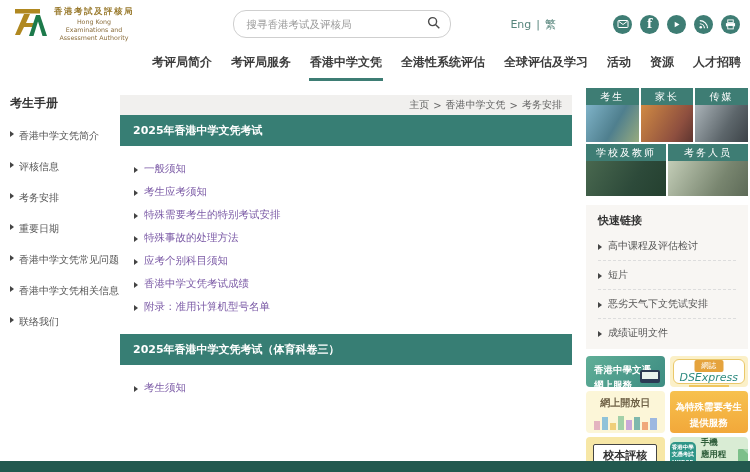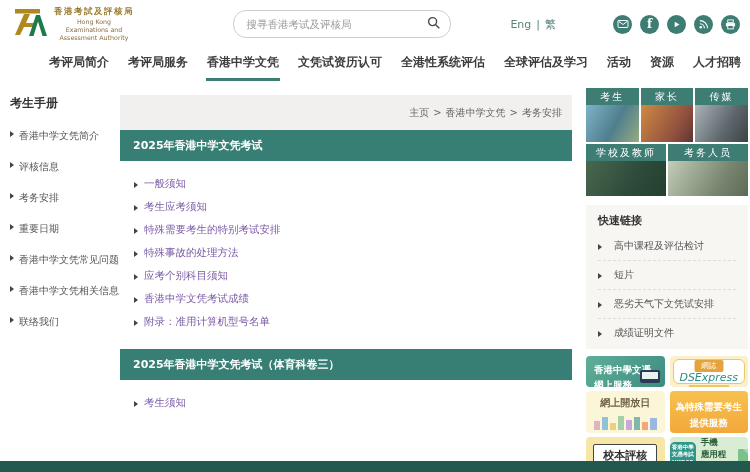--- a/index.html
+++ b/index.html
@@ -36,21 +36,21 @@
   .left-col  { width:120px; padding:15px 2px 0 10px; }
   .main-col  { width:452px; padding-top:15px; }
   .right-col { width:162px; margin-left:14px; padding-top:8px; }
   
   .sb-title { font-size:12px; font-weight:bold; color:#333; margin-bottom:17px; }
   .sb-item { display:flex; align-items:flex-start; gap:5px; margin-bottom:17px;
     font-size:10px; color:#555; cursor:pointer; white-space:nowrap; }
   .tri { width:0; height:0; border-left:4px solid #444; border-top:3px solid transparent;
     border-bottom:3px solid transparent; margin-top:2px; flex:none; }
   
-  .breadcrumb { background:#f1f0ee; height:35px; display:flex; justify-content:flex-end;
+  .breadcrumb { background:#f1f0ee; height:20px; display:flex; justify-content:flex-end;
     align-items:center; gap:4px; font-size:10px; color:#666; padding:0 10px; }
   .breadcrumb .bc-link { cursor:pointer; }
   .banner { background:#377E74; color:#fff; font-weight:bold; font-size:11px; padding:8px 13px; }
   .link-list { padding:7px 0 11px 14px; }
   .link-row { display:flex; align-items:center; gap:6px; margin:9px 0; font-size:10.5px; }
   .link-row .lnk { color:#7B5AA6; cursor:pointer; }
   
   .tiles { display:flex; flex-wrap:wrap; gap:2px;border-radius:32px; }
   .tile { cursor:pointer; }
   .tile.small { width:52.6px; }
@@ -60,21 +60,21 @@
   .tile-photo { height:37px; }
   .tile.big .tile-photo { height:35px; }
   .ph1 { background:linear-gradient(120deg,#7fb3c8,#4f7f8e 55%,#97ab7e); }
   .ph2 { background:linear-gradient(120deg,#d08a43,#8e4f3f 70%,#5e3530); }
   .ph3 { background:linear-gradient(120deg,#aab3b8,#5d666b 60%,#3c4347); }
   .ph4 { background:linear-gradient(120deg,#49684f,#2d4a3a 60%,#24402f); }
   .ph5 { background:linear-gradient(120deg,#c3cdb7,#78856f 65%,#5d6a57); }
   
   .qbox { background:#f8f6f3; margin-top:9px; padding:8px 12px 2px; }
   .q-title { font-size:11px; font-weight:bold; color:#333; padding-bottom:4px; }
-  .q-item { display:flex; align-items:center; gap:12px; padding:7px 0;
+  .q-item { display:flex; align-items:center; gap:6px; padding:7px 0;
     border-bottom:1px dashed #ddd; font-size:10px; color:#555; cursor:pointer; }
   .q-item:last-child { border-bottom:none; }
   
   .promos { display:grid; grid-template-columns:1fr 1fr; gap:4px 5px; margin-top:7px; }
   .promo { border-radius:4px; overflow:hidden; position:relative; cursor:pointer; }
   .pr1 { height:31px; } .pr2 { height:42px; } .pr3 { height:36px; }
   .promo-online { background:linear-gradient(130deg,#5fae97,#3d8c82); color:#fff;
     padding:7px 0 0 8px; font-size:9.5px; font-weight:bold; line-height:1.55; }
   .monitor { position:absolute; right:5px; bottom:4px; width:20px; height:13px;
     background:#2b3a55; border-radius:2px; }
@@ -177,21 +177,20 @@
         <rect x="3" y="7" width="6" height="3.8" fill="#3E7D74" stroke="#fff" stroke-width="1"></rect>
       </svg>
     </span>
   </div>
 </div>
 
 <div class="navbar">
   <span class="nav-item">考评局简介</span>
   <span class="nav-item">考评局服务</span>
   <span class="nav-item active">香港中学文凭</span>
-  <span class="nav-item">文凭试资历认可</span>
   <span class="nav-item">全港性系统评估</span>
   <span class="nav-item">全球评估及学习</span>
   <span class="nav-item">活动</span>
   <span class="nav-item">资源</span>
   <span class="nav-item">人才招聘</span>
 </div>
 
 <div class="body-wrap">
 
   <div class="left-col">

